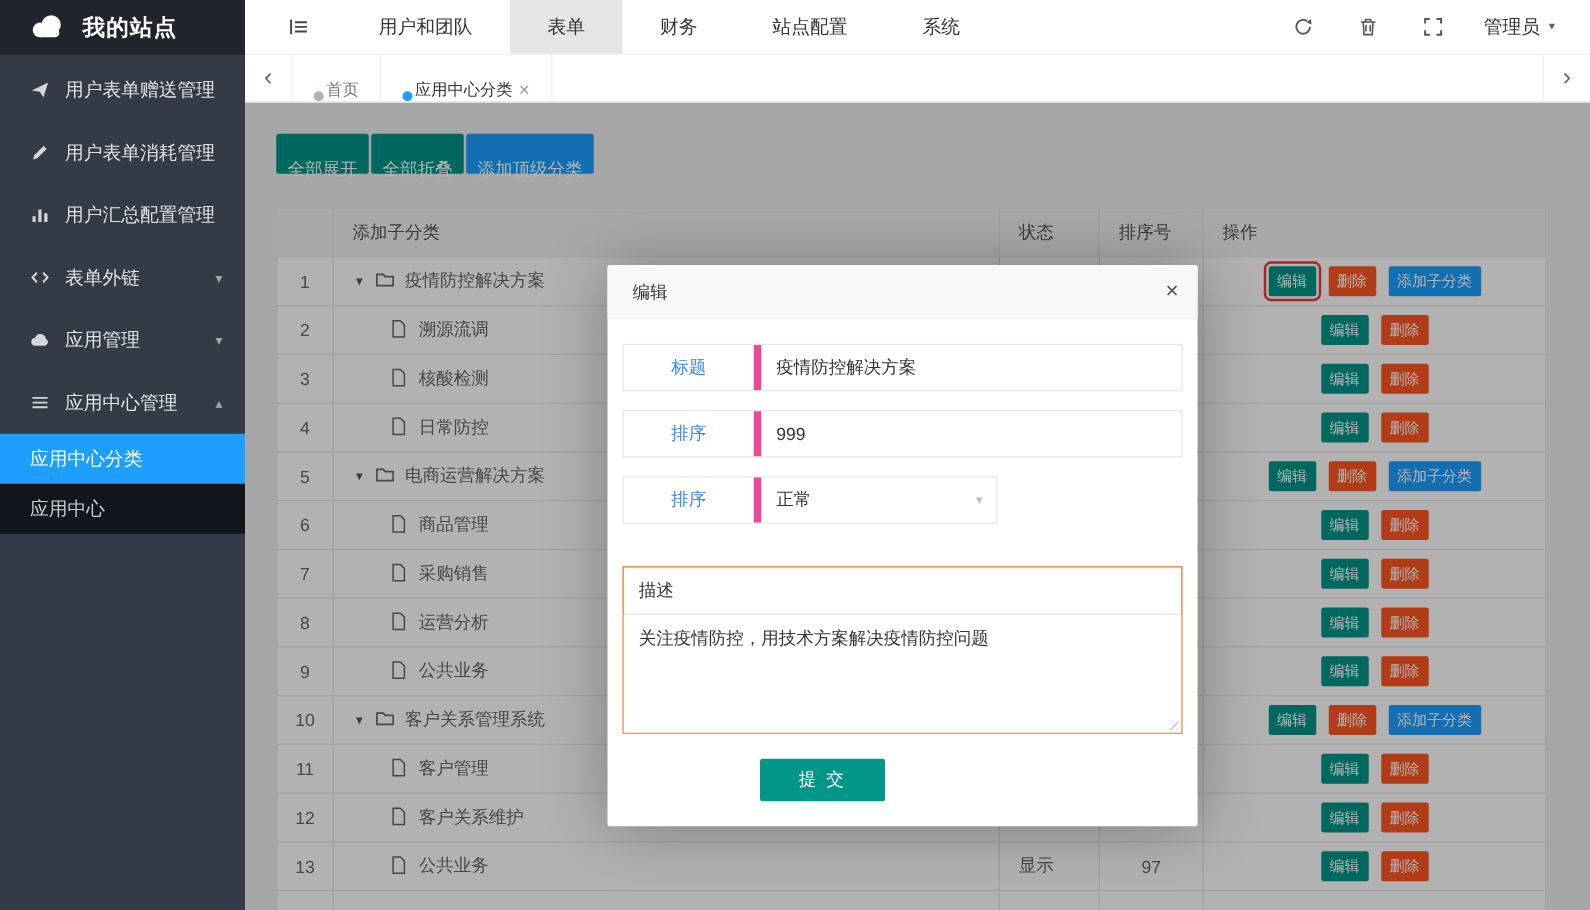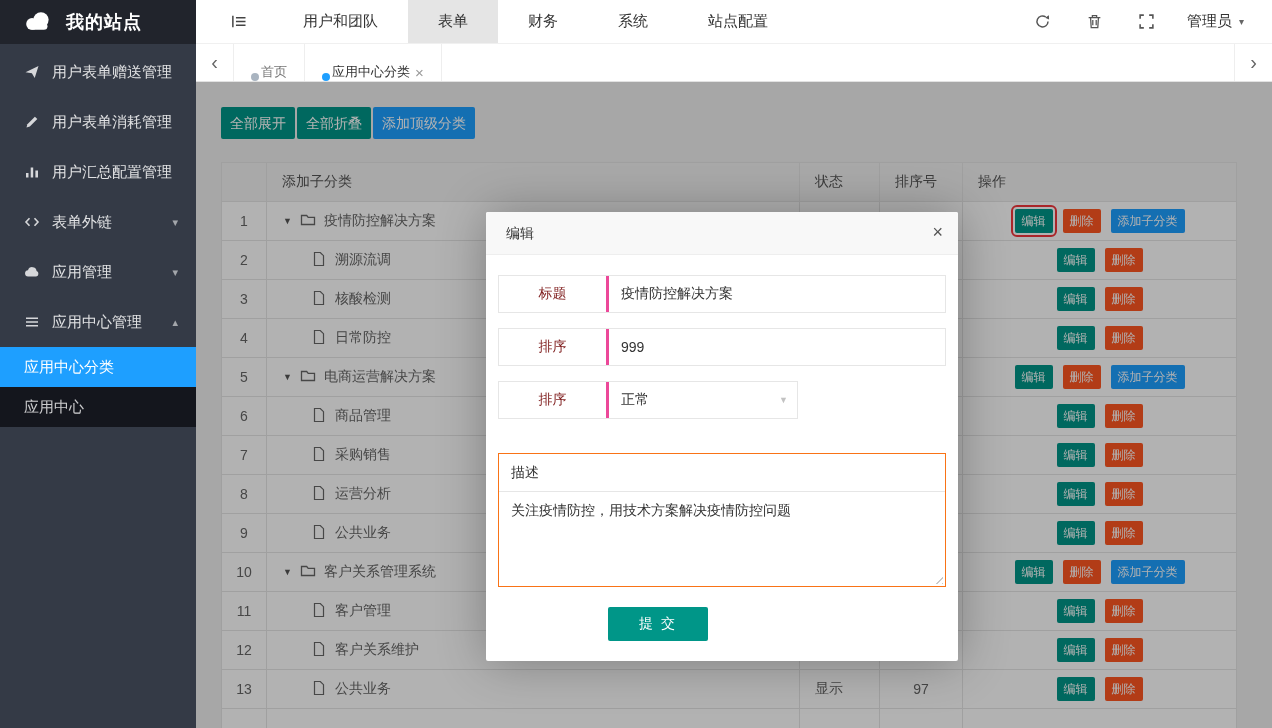--- a/index.html
+++ b/index.html
@@ -45,21 +45,21 @@
 .tabs{display:flex}
 .tab{display:flex;align-items:flex-end;gap:2px;padding:0 17px;border-right:1px solid #eee;color:#777;font-size:13px;cursor:pointer;white-space:nowrap}
 .tab.active{color:#333}
 .dot{width:8px;height:8px;border-radius:50%;background:#a9b4c0}
 .dot.blue{background:#1e9fff}
 .tclose{color:#999;font-size:15px;margin-left:3px;cursor:pointer}
 
 
 .content{flex:1;position:relative;overflow:hidden;background:#f0f0f0;padding:25px 35px 25px 25px}
 .toolbar{margin-bottom:23px}
-.tbtn{display:inline-block;height:32px;line-height:32px;padding:0 9px;color:#fff;font-size:14px;border-radius:2px;margin-right:2px;cursor:pointer}
+.tbtn{display:inline-block;height:32px;line-height:32px;padding:12px 9px;color:#fff;font-size:14px;border-radius:2px;margin-right:2px;cursor:pointer}
 table.grid{width:100%;border-collapse:collapse;background:#fff;table-layout:fixed}
 .grid th,.grid td{border:1px solid #e6e6e6;height:39px;font-weight:normal;color:#666;font-size:14px;overflow:hidden;white-space:nowrap}
 .grid thead th{background:#f2f2f2;color:#555;text-align:left;padding:0 15px}
 th.c-num{width:45px;padding:0}
 th.c-status{width:80px}
 th.c-order{width:83px;}
 th.c-actions{width:274px;text-align:center}
 td.c-num{text-align:center}
 td.c-name{padding:0 10px 0 16px}
 td.c-status{padding:0 15px}
@@ -73,21 +73,21 @@
 .abtn.hl{outline:2px solid #f2353c;outline-offset:2px}
 .overlay{position:absolute;inset:0;background:rgba(0,0,0,.3);z-index:5}
 
 
 .modal{position:absolute;left:290px;top:130px;width:472px;background:#fff;border-radius:2px;box-shadow:1px 1px 50px rgba(0,0,0,.3);z-index:6}
 .m-head{height:43px;line-height:43px;padding:0 50px 0 20px;background:#f8f8f8;border-bottom:1px solid #eee;border-radius:2px 2px 0 0;color:#333;position:relative}
 .m-close{position:absolute;right:15px;top:0;line-height:41px;font-size:18px;color:#555;cursor:pointer}
 .m-body{padding:20px 12px}
 .form-row{display:flex;height:38px;border:1px solid #e6e6e6;margin-bottom:15px}
 .form-row.narrow{width:300px}
-.f-label{width:110px;flex:none;display:flex;align-items:center;justify-content:center;border-right:3px solid #ec4899;color:#7f1d1d}
+.f-label{width:110px;flex:none;display:flex;align-items:center;justify-content:center;border-right:6px solid #ec4899;color:#3b82f6}
 .f-input{flex:1;border:0;outline:0;padding:0 12px;font-size:14px;color:#333;font-family:inherit;min-width:0;background:transparent}
 .f-select{flex:1;display:flex;align-items:center;padding:0 12px;position:relative;color:#333;cursor:pointer}
 .scaret{position:absolute;right:9px;font-size:9px;color:#c2c2c2}
 .desc-box{border:1px solid #f97316;margin-top:34px;position:relative}
 .desc-label{height:38px;display:flex;align-items:center;padding:0 12px;border-bottom:1px solid #e6e6e6;color:#333}
 .desc-ta{display:block;width:100%;height:94px;border:0;outline:0;resize:none;padding:8px 12px;font-size:14px;color:#333;font-family:inherit;line-height:1.5}
 .desc-box::after{content:"";position:absolute;right:2px;bottom:2px;width:10px;height:10px;background:repeating-linear-gradient(-45deg,#c9c9c9 0 1px,transparent 1px 4px);clip-path:polygon(100% 0,100% 100%,0 100%);pointer-events:none}
 .submit{display:block;margin:20px 0 0 110px;width:100px;height:34px;background:#009688;color:#fff;border:0;border-radius:2px;font-size:14px;cursor:pointer;font-family:inherit;letter-spacing:2px}
 </style>
 </head>
@@ -107,22 +107,22 @@
     <div class="topnav-wrap">
       <span class="hamb" id="hambicon">
           <svg class="ic ic16" viewBox="0 0 16 16">
             <path fill="currentColor" d="M2 2.5h1.4v11H2zM5.6 3.8h9v1.4h-9zM5.6 7.3h9v1.4h-9zM5.6 10.8h9v1.4h-9z"></path>
           </svg>
         </span>
       <nav class="topnav" id="topnav">
           <div class="nav-item">用户和团队</div>
           <div class="nav-item active">表单</div>
           <div class="nav-item">财务</div>
+          <div class="nav-item">站点配置</div>
           <div class="nav-item">系统</div>
-          <div class="nav-item">站点配置</div>
         </nav>
       <div class="top-actions" id="topactions">
           <span class="top-ic">
             <svg class="ic ic16" viewBox="0 0 16 16">
               <path fill="none" stroke="currentColor" stroke-width="1.4" d="M13.2 8A5.2 5.2 0 1 1 11 3.7"></path>
               <path fill="currentColor" d="M14 2l.2 4.2-3.7-1.7z"></path>
             </svg>
           </span>
           <span class="top-ic">
             <svg class="ic ic16" viewBox="0 0 16 16">

